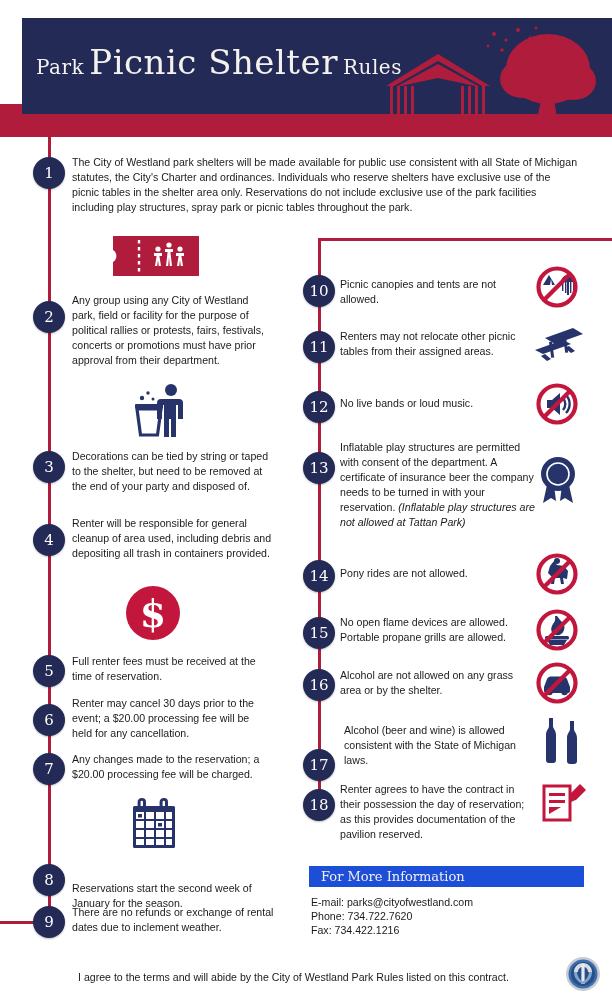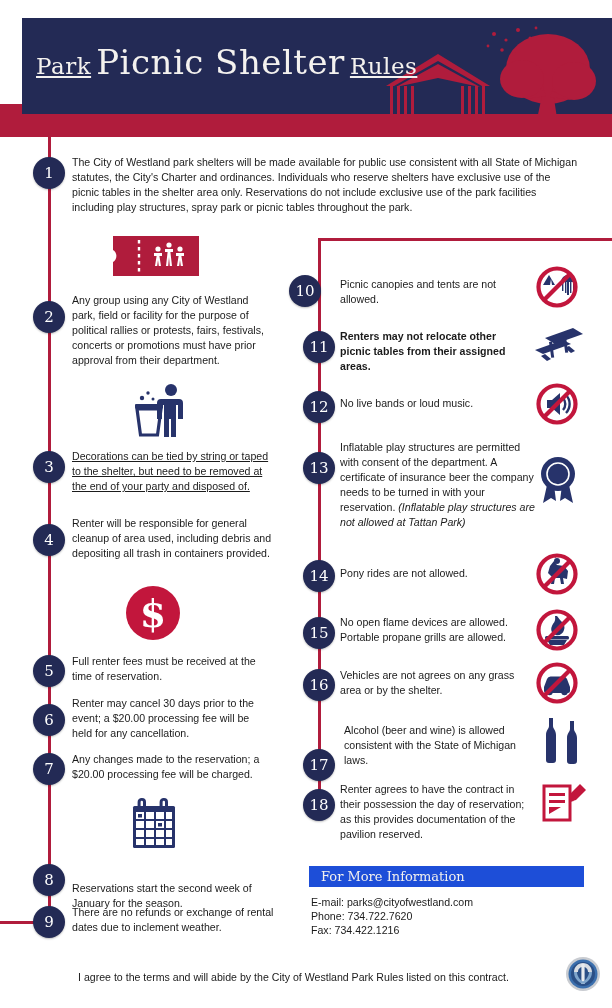--- a/index.html
+++ b/index.html
@@ -15,21 +15,21 @@
   }
   .hdr-navy{
     position:absolute;left:22px;top:18px;width:590px;height:96px;background:#232a55;
     overflow:hidden;
   }
   .hdr-title{
     position:absolute;left:36px;top:42px;
     font-family:"DejaVu Serif", serif;
     color:#f4f2ef;white-space:nowrap;
   }
-  .hdr-title .sm{font-size:23px;letter-spacing:.5px;text-decoration:underline;}
+  .hdr-title .sm{font-size:20px;letter-spacing:.5px;}
   .hdr-title .lg{font-size:34px;letter-spacing:.5px;}
   .hdr-art{position:absolute;right:6px;top:6px;width:230px;height:100px;}
   
   .vline{position:absolute;width:3px;background:#b01c3c;}
   .hline{position:absolute;height:3px;background:#b01c3c;}
   
   .num{
     position:absolute;width:32px;height:32px;border-radius:50%;
     background:#232a55;color:#fff;
     font-family:"DejaVu Serif", serif;font-size:15px;
@@ -138,21 +138,21 @@
     <path d="M30 16 h16 a4 4 0 0 1 4 4 v16 h-5 v-14 h-2 v32 h-5 v-18 h-2 v18 h-5 v-32 h-2 v14 h-5 v-16 a4 4 0 0 1 4 -4 Z"></path>
     <path d="M4 26 h24 l-3.5 26 h-17 Z" fill="none" stroke="#27336b" stroke-width="3.2"></path>
     <rect x="2" y="21" width="28" height="4.5" rx="1"></rect>
     <circle cx="9" cy="15" r="2.2"></circle>
       <circle cx="15" cy="10" r="1.7"></circle>
       <circle cx="20" cy="16" r="1.5"></circle>
   </g>
 </svg>
 
 <div class="num" style="left:33px;top:451px;">3</div>
-<div class="rtext" style="left:72px;top:449px;width:200px;text-decoration:underline;">Decorations can be tied by string or taped to the shelter, but need to be removed at the end of your party and disposed of.</div>
+<div class="rtext" style="left:72px;top:449px;width:200px;">Decorations can be tied by string or taped to the shelter, but need to be removed at the end of your party and disposed of.</div>
 
 <div class="num" style="left:33px;top:524px;">4</div>
 <div class="rtext" style="left:72px;top:516px;width:200px;">Renter will be responsible for general cleanup of area used, including debris and depositing all trash in containers provided.</div>
 
 <svg class="icn" style="left:126px;top:586px;" width="54" height="54" viewBox="0 0 54 54">
   <circle cx="27" cy="27" r="27" fill="#c2163c"></circle>
   <text x="27" y="41" text-anchor="middle" font-family="DejaVu Serif, serif" font-size="38" font-weight="bold" fill="#ffffff">$</text>
 </svg>
 
 <div class="num" style="left:33px;top:655px;">5</div>
@@ -193,39 +193,39 @@
       <rect x="27" y="27" width="4" height="3.5"></rect>
     </g>
 </svg>
 
 <div class="num" style="left:33px;top:864px;">8</div>
 <div class="rtext" style="left:72px;top:863px;width:205px;margin-top:18px;">Reservations start the second week of January for the season.</div>
 
 <div class="num" style="left:33px;top:906px;">9</div>
 <div class="rtext" style="left:72px;top:905px;width:205px;">There are no refunds or exchange of rental dates due to inclement weather.</div>
 
-<div class="num" style="left:289px;top:275px;">10</div>
+<div class="num" style="left:303px;top:275px;">10</div>
 <div class="rtext" style="left:340px;top:277px;width:180px;">Picnic canopies and tents are not allowed.</div>
 <svg class="icn" style="left:535px;top:265px;" width="44" height="44" viewBox="0 0 44 44">
   <g fill="#27336b">
     <path d="M14 10 L20 20 L8 20 Z"></path>
     <path d="M16 14 L17 20 L15 20 Z" fill="#ffffff"></path>
     <path d="M26 17 a7 7 0 0 1 14 0 Z"></path>
       <rect x="32" y="17" width="2" height="13"></rect>
     <rect x="27" y="17" width="1.4" height="9"></rect>
       <rect x="30" y="17" width="1.4" height="11"></rect>
     <rect x="35" y="17" width="1.4" height="11"></rect>
       <rect x="38" y="17" width="1.4" height="9"></rect>
   </g>
   <circle cx="22" cy="22" r="18.5" fill="none" stroke="#c2163c" stroke-width="4.2"></circle>
   <line x1="9" y1="35" x2="35" y2="9" stroke="#c2163c" stroke-width="4.2"></line>
 </svg>
 
 <div class="num" style="left:303px;top:331px;">11</div>
-<div class="rtext" style="left:340px;top:329px;width:180px;font-weight:bold;">Renters may not relocate other picnic tables from their assigned areas.</div>
+<div class="rtext" style="left:340px;top:329px;width:180px;">Renters may not relocate other picnic tables from their assigned areas.</div>
 <svg class="icn" style="left:533px;top:326px;" width="50" height="40" viewBox="0 0 50 40">
   <g fill="#27336b">
     <polygon points="12,12 40,2 50,8 22,18"></polygon>
     <polygon points="2,24 30,14 38,18 10,28"></polygon>
     <rect x="16" y="16" width="3" height="16" transform="rotate(-8 16 16)"></rect>
     <rect x="30" y="11" width="3" height="16" transform="rotate(-8 30 11)"></rect>
     <polygon points="8,30 12,28 18,33 14,35"></polygon>
     <polygon points="32,22 36,20 42,25 38,27"></polygon>
   </g>
 </svg>
@@ -273,21 +273,21 @@
   <g fill="#27336b">
     <path d="M22 8 c4 6 9 8 7 14 c-1 4 -5 6 -8 5 c-4 -1 -6 -5 -4 -9 c1 -3 4 -4 3 -10 z"></path>
     <rect x="10" y="28" width="24" height="3.5" rx="1.5"></rect>
     <path d="M12 32 l3 5 h14 l3 -5 z"></path>
   </g>
   <circle cx="22" cy="22" r="18.5" fill="none" stroke="#c2163c" stroke-width="4.2"></circle>
   <line x1="9" y1="35" x2="35" y2="9" stroke="#c2163c" stroke-width="4.2"></line>
 </svg>
 
 <div class="num" style="left:303px;top:669px;">16</div>
-<div class="rtext" style="left:340px;top:668px;width:180px;">Vehicles are not agrees on any grass area or by the shelter.</div>
+<div class="rtext" style="left:340px;top:668px;width:180px;">Alcohol are not allowed on any grass area or by the shelter.</div>
 <svg class="icn" style="left:535px;top:661px;" width="44" height="44" viewBox="0 0 44 44">
   <g fill="#27336b">
     <path d="M9 26 l3 -8 a4 4 0 0 1 3.5 -2.5 h13 a4 4 0 0 1 3.5 2.5 l3 8 v4 a2 2 0 0 1 -2 2 h-22 a2 2 0 0 1 -2 -2 z"></path>
     <circle cx="14.5" cy="31" r="3.2"></circle>
       <circle cx="29.5" cy="31" r="3.2"></circle>
   </g>
   <circle cx="22" cy="22" r="18.5" fill="none" stroke="#c2163c" stroke-width="4.2"></circle>
   <line x1="9" y1="35" x2="35" y2="9" stroke="#c2163c" stroke-width="4.2"></line>
 </svg>
 

